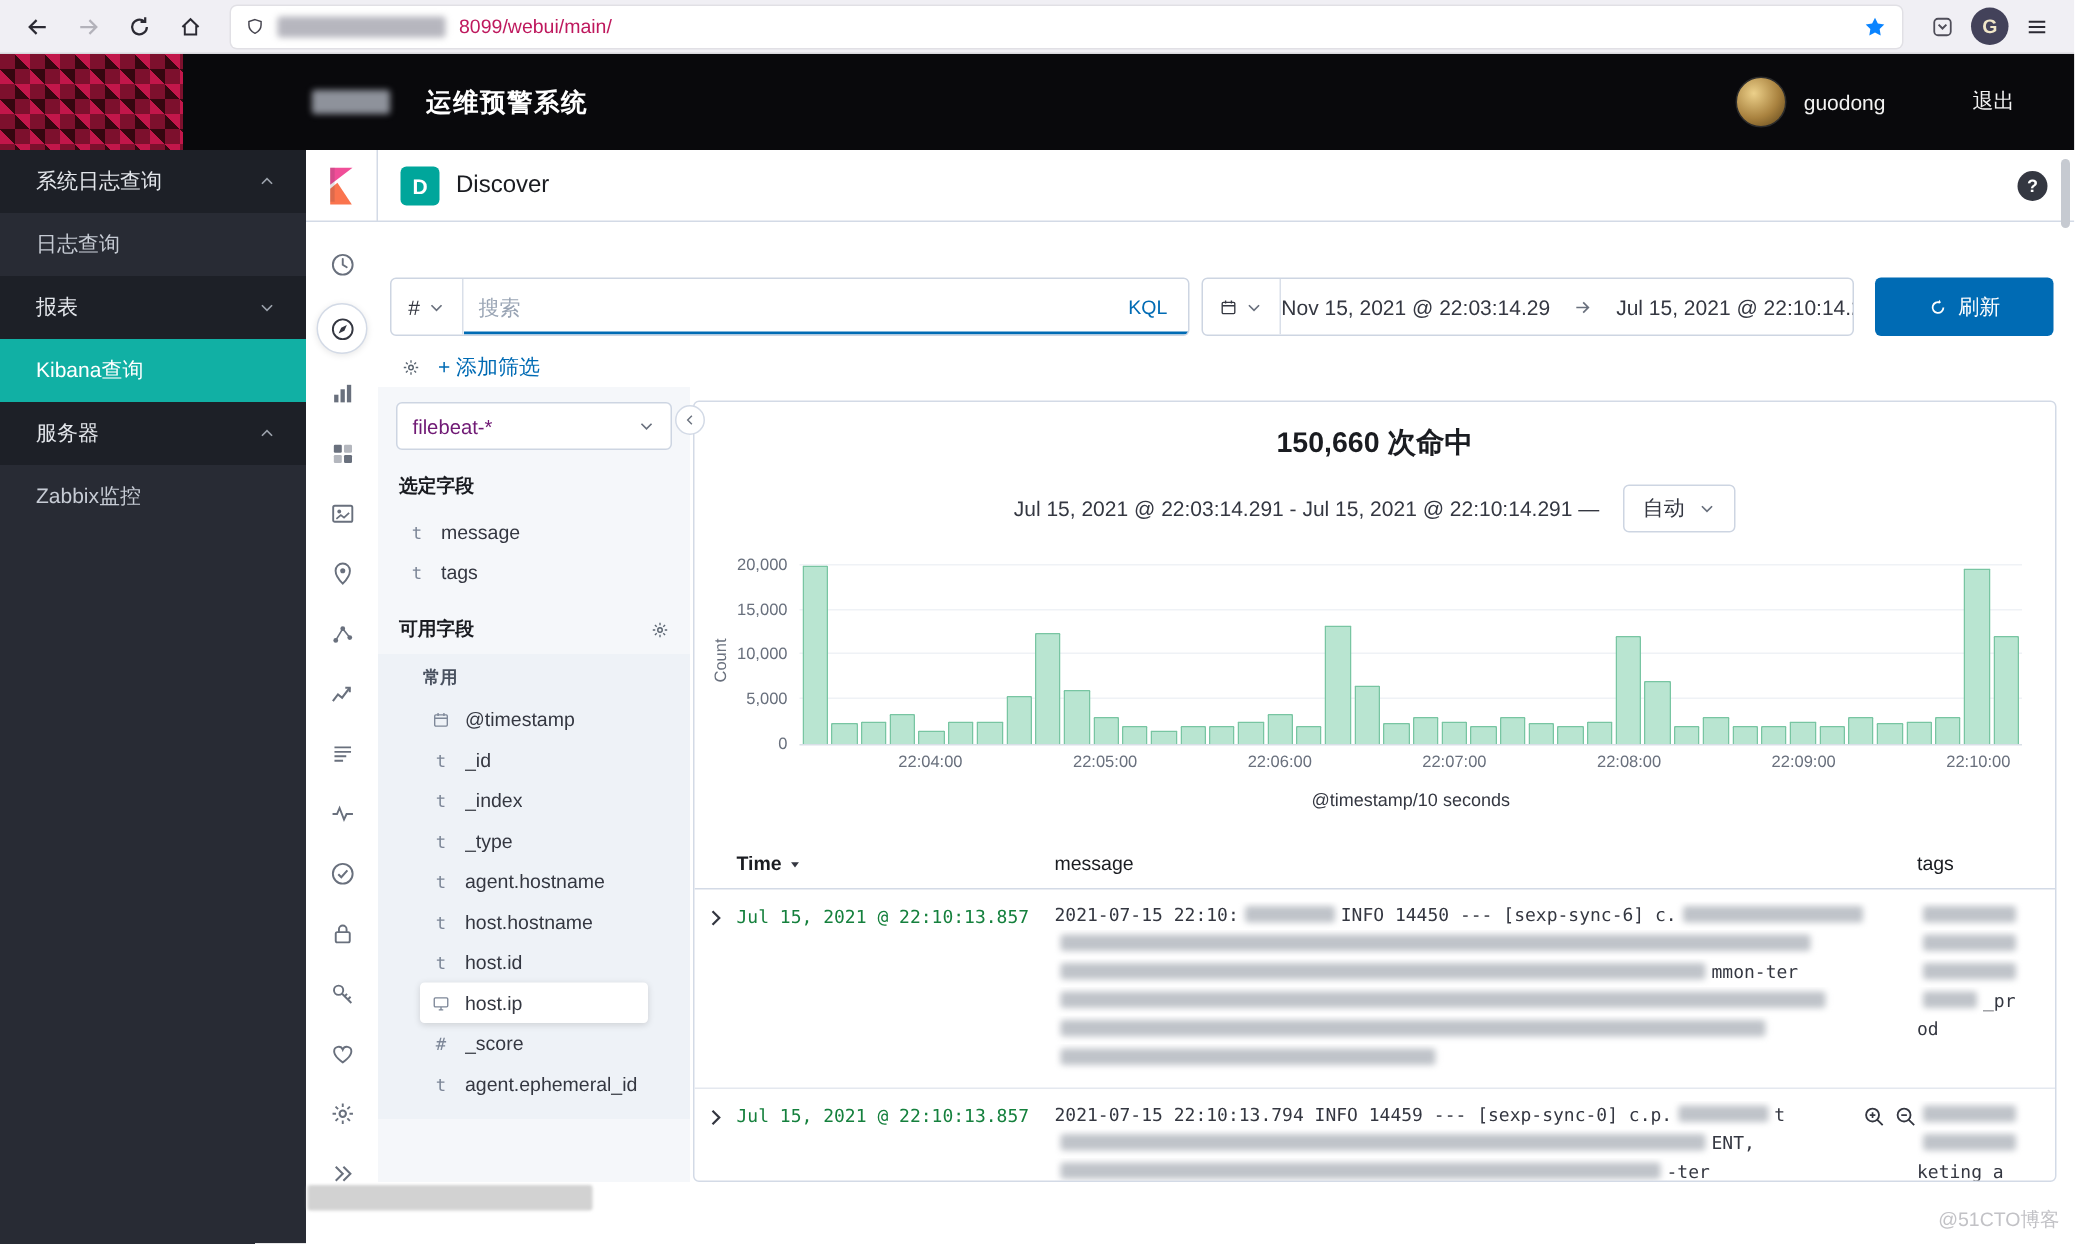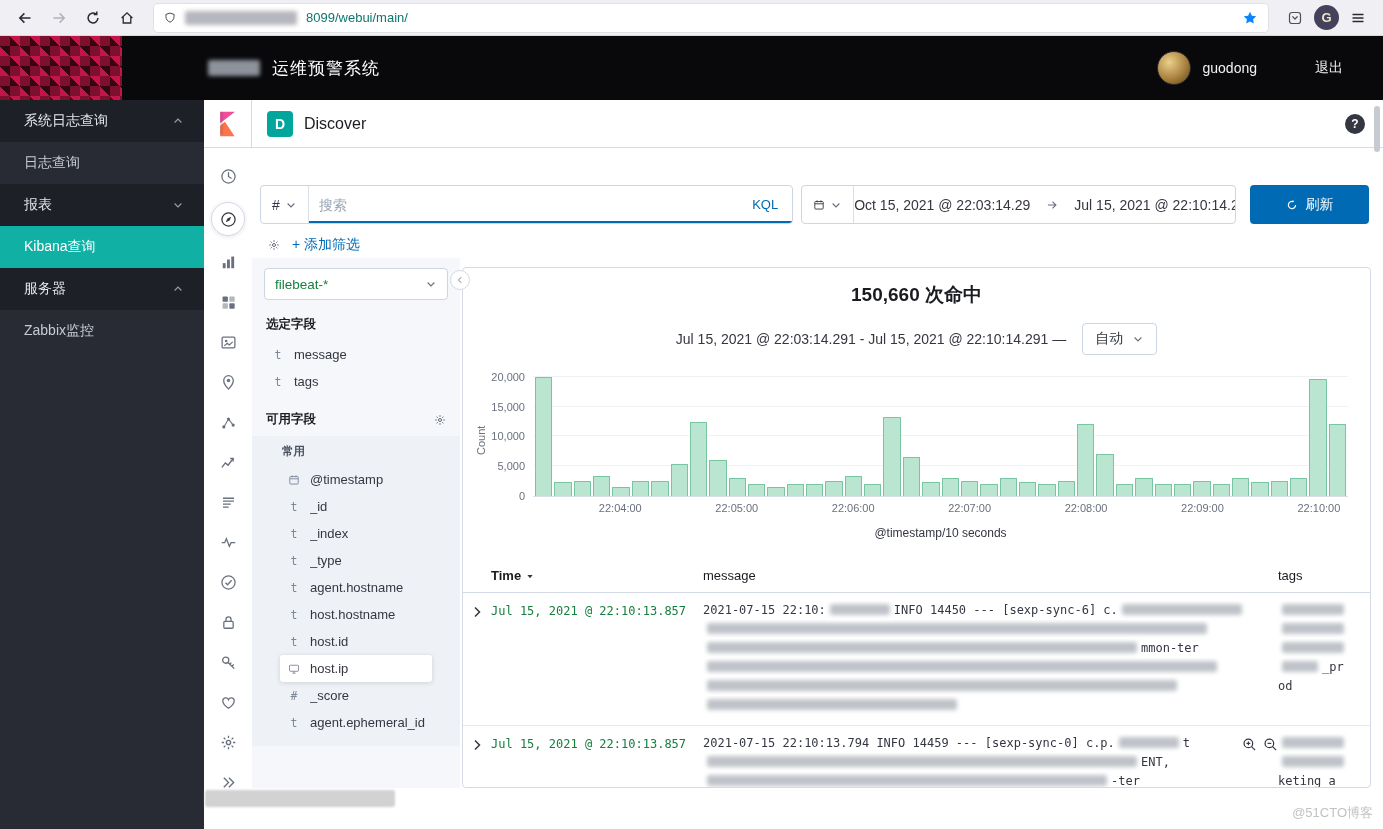--- a/index.html
+++ b/index.html
@@ -12,36 +12,36 @@
   .xs .icn { width:10px; height:10px; }
 
   
   .browser-bar { position:absolute; top:0; left:0; right:0; height:36px; background:#f0eff4; border-bottom:1px solid #d8d7dc; display:flex; align-items:center; padding:0 10px; gap:4px; }
   .bicon { width:30px; height:28px; display:flex; align-items:center; justify-content:center; color:#2b2a33; border-radius:4px; flex:none; }
   .bicon.dim { color:#b3b2ba; }
   .url-bar { flex:1; height:28px; background:#fff; border-radius:4px; display:flex; align-items:center; padding:0 10px; gap:9px; margin:0 8px; box-shadow:0 0 0 1px rgba(0,0,0,.06); }
   .shield-ic { color:#45444e; flex:none; }
   .redact { display:inline-block; height:11px; background:#bfc3c9; filter:blur(2px); border-radius:2px; vertical-align:middle; }
   .redact-url { width:112px; height:14px; background:#b6b6be; flex:none; }
-  .url-text { font-size:13px; color:#0f766e; white-space:nowrap; }
+  .url-text { font-size:13px; color:#be185d; white-space:nowrap; }
   .url-fill { flex:1; }
   .star-ic { color:#0a84ff; flex:none; }
   .ext-ic { color:#4f4e59; }
   .avatar-g { width:25px; height:25px; border-radius:50%; background:#43425a; color:#f0e6c8; font-size:13px; font-weight:bold; display:flex; align-items:center; justify-content:center; flex:none; }
   .burger-ic { color:#2b2a33; }
 
   
   .app-header { position:absolute; top:36px; left:0; right:0; height:64px; background:#09090c; display:flex; align-items:center; }
   .logo-redacted { width:122px; height:64px; flex:none; background-color:#7d102d;
     background-image:
       linear-gradient(45deg,#c2164a 25%,transparent 25%,transparent 75%,#c2164a 75%),
       linear-gradient(45deg,#35060f 25%,transparent 25%,transparent 75%,#35060f 75%);
     background-size:20px 20px; background-position:0 0,10px 10px; }
   .title-redact { width:52px; height:16px; background:#8e929b; margin-left:86px; }
-  .app-title { color:#fff; font-size:17px; font-weight:normal; margin-left:12px; letter-spacing:1px; }
+  .app-title { color:#fff; font-size:17px; font-weight:bold; margin-left:24px; letter-spacing:1px; }
   .header-right { margin-left:auto; display:flex; align-items:center; padding-right:40px; }
   .user-avatar { width:34px; height:34px; border-radius:50%; background:radial-gradient(circle at 35% 32%, #ecd08a, #a9823f 55%, #584017); border:1px solid #2c2c2c; }
   .username { color:#f2f2f2; font-size:14px; margin-left:11px; }
   .logout { color:#f2f2f2; font-size:14px; margin-left:58px; }
 
   
   .app-sidebar { position:absolute; top:100px; left:0; width:204px; bottom:0; background:#282b34; }
   .nav-item { height:42px; display:flex; align-items:center; justify-content:space-between; padding:0 20px 0 24px; color:#c6cbd4; font-size:14px; }
   .nav-item.group { background:#1d2027; color:#e3e6eb; }
   .nav-item.active { background:#11b0a4; color:#fff; }
@@ -77,21 +77,21 @@
 
   
   .k-rail { position:absolute; top:48px; left:0; width:48px; bottom:41px; background:#fff; display:flex; flex-direction:column; align-items:center; padding-top:14px; gap:12px; }
   .rail-btn { width:28px; height:28px; display:flex; align-items:center; justify-content:center; color:#69707d; flex:none; }
   .rail-btn .icn { width:17px; height:17px; }
   .rail-btn.active { width:34px; height:34px; border:1px solid #d3dae6; border-radius:50%; box-shadow:0 1px 5px rgba(0,0,0,.1); color:#343741; background:#fff; }
   .rail-btn.collapse { margin-top:auto; margin-bottom:8px; }
 
   
   .k-fields { position:absolute; left:48px; top:158px; width:208px; bottom:41px; background:#f5f7fa; padding:10px 12px; overflow:hidden; }
-  .idx-box { height:32px; background:#fff; border:1px solid #cdd5e2; border-radius:4px; display:flex; align-items:center; justify-content:space-between; padding:0 10px; font-size:13.5px; color:#15803d; }
+  .idx-box { height:32px; background:#fff; border:1px solid #cdd5e2; border-radius:4px; display:flex; align-items:center; justify-content:space-between; padding:0 10px; font-size:13.5px; color:#701a75; }
   .idx-caret { color:#69707d; }
   .fields-h { font-size:12.5px; font-weight:bold; color:#1a1c21; margin:16px 2px 8px; display:flex; align-items:center; justify-content:space-between; }
   .field-row { display:flex; align-items:center; gap:8px; height:27px; padding:0 6px; border-radius:3px; color:#343741; font-size:13px; }
   .field-row.hl { background:#fff; box-shadow:0 1px 5px rgba(0,0,0,.14); }
   .fbadge { width:16px; display:flex; align-items:center; justify-content:center; color:#7d8798; font-size:11.5px; font-family:"DejaVu Sans Mono",monospace; flex:none; }
   .fbadge .icn { width:12px; height:12px; }
   .fname { white-space:nowrap; overflow:hidden; text-overflow:ellipsis; }
   .popular { background:#eef2f7; margin:6px -12px 0; padding:8px 28px 10px; }
   .pop-h { font-size:11.5px; color:#4a5260; font-weight:bold; margin:0 2px 7px; }
   .collapse-pill { position:absolute; left:246px; top:170px; width:20px; height:20px; border-radius:50%; background:#fff; border:1px solid #d3dae6; color:#69707d; display:flex; align-items:center; justify-content:center; z-index:6; }
@@ -277,21 +277,21 @@
                 <path d="M2.4 6.4h11.2M5.4 1.8v2.6M10.6 1.8v2.6" stroke="currentColor" stroke-width="1.2" fill="none"></path>
               </svg>
             </span>
           <span class="sm" style="color:#69707d" data-interactable="false">
               <svg class="icn " viewBox="0 0 16 16" aria-hidden="true">
                 <path d="M3.5 6 8 10.5 12.5 6" fill="none" stroke="currentColor" stroke-width="1.5"></path>
               </svg>
             </span>
         </div>
         <div class="dtext" data-interactable="false">
-          <span data-interactable="true">Oct 15, 2021 @ 22:03:14.29</span>
+          <span data-interactable="true">Nov 15, 2021 @ 22:03:14.29</span>
           <span class="darrow sm" data-interactable="false">
               <svg class="icn " viewBox="0 0 16 16" aria-hidden="true">
                 <path d="M2.5 8h10.3M8.6 3.4 13.2 8l-4.6 4.6" fill="none" stroke="currentColor" stroke-width="1.5"></path>
               </svg>
             </span>
           <span data-interactable="true">Jul 15, 2021 @ 22:10:14.29</span>
         </div>
       </div>
       <div class="refresh-btn" data-interactable="true">
         <span class="sm" data-interactable="false">

